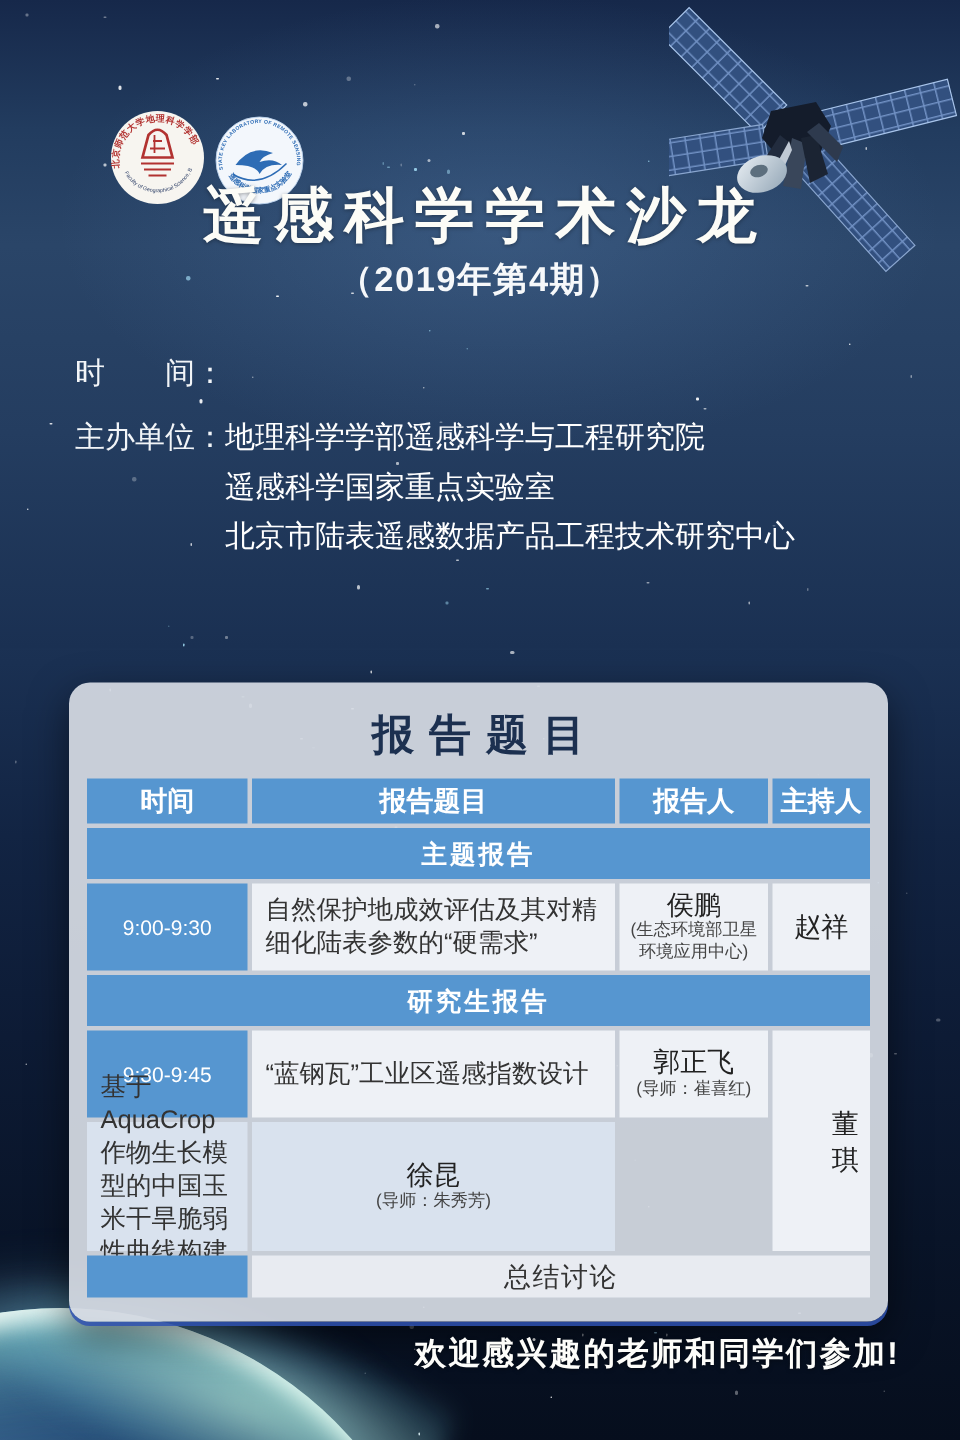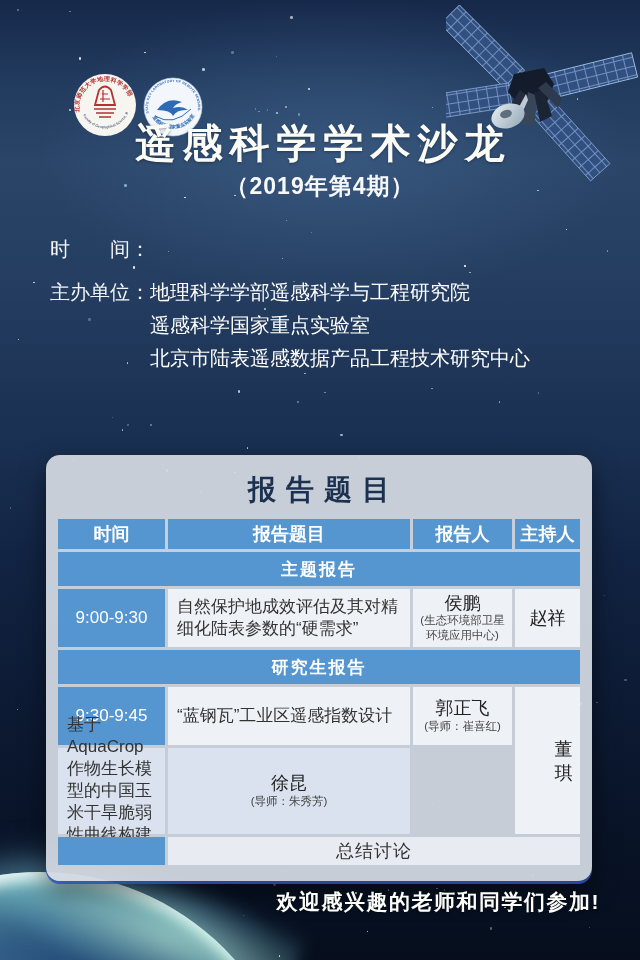--- a/index.html
+++ b/index.html
@@ -66,21 +66,21 @@
   }
   .sched{
     display:grid;width:522px;margin:0 auto;gap:3px;
     grid-template-columns:107px 242px 99px 65px;
     grid-template-rows:30px 34px 58px 34px 58px 86px 28px;
   }
   .cell{display:flex;align-items:center;justify-content:center;text-align:center;}
   .blue{background:#5696d0;color:#fff;}
   .th{font-weight:bold;font-size:18px;}
   .band{grid-column:1/-1;font-weight:bold;font-size:17px;letter-spacing:2px;}
-  .time{font-size:17px;}
+  .time{font-size:14px;}
   .light{background:#eef1f6;color:#333;}
   .shade{background:#d9e2ee;color:#333;}
   .topic{justify-content:flex-start;text-align:left;padding:0 9px;font-size:17px;line-height:1.3;}
   .speaker{flex-direction:column;padding:0 2px;}
   .spk-name{font-size:18px;color:#222;line-height:1.15;}
   .spk-note{font-size:11.5px;color:#444;line-height:1.3;}
   .host{font-size:18px;color:#222;}
   .host-span{grid-column:4;grid-row:5/7;padding-left:32px;}
   .f-time{grid-column:1;grid-row:7;}
   .f-merge{grid-column:2/5;grid-row:7;background:#e8ebf1;color:#333;font-size:18px;letter-spacing:1px;}

